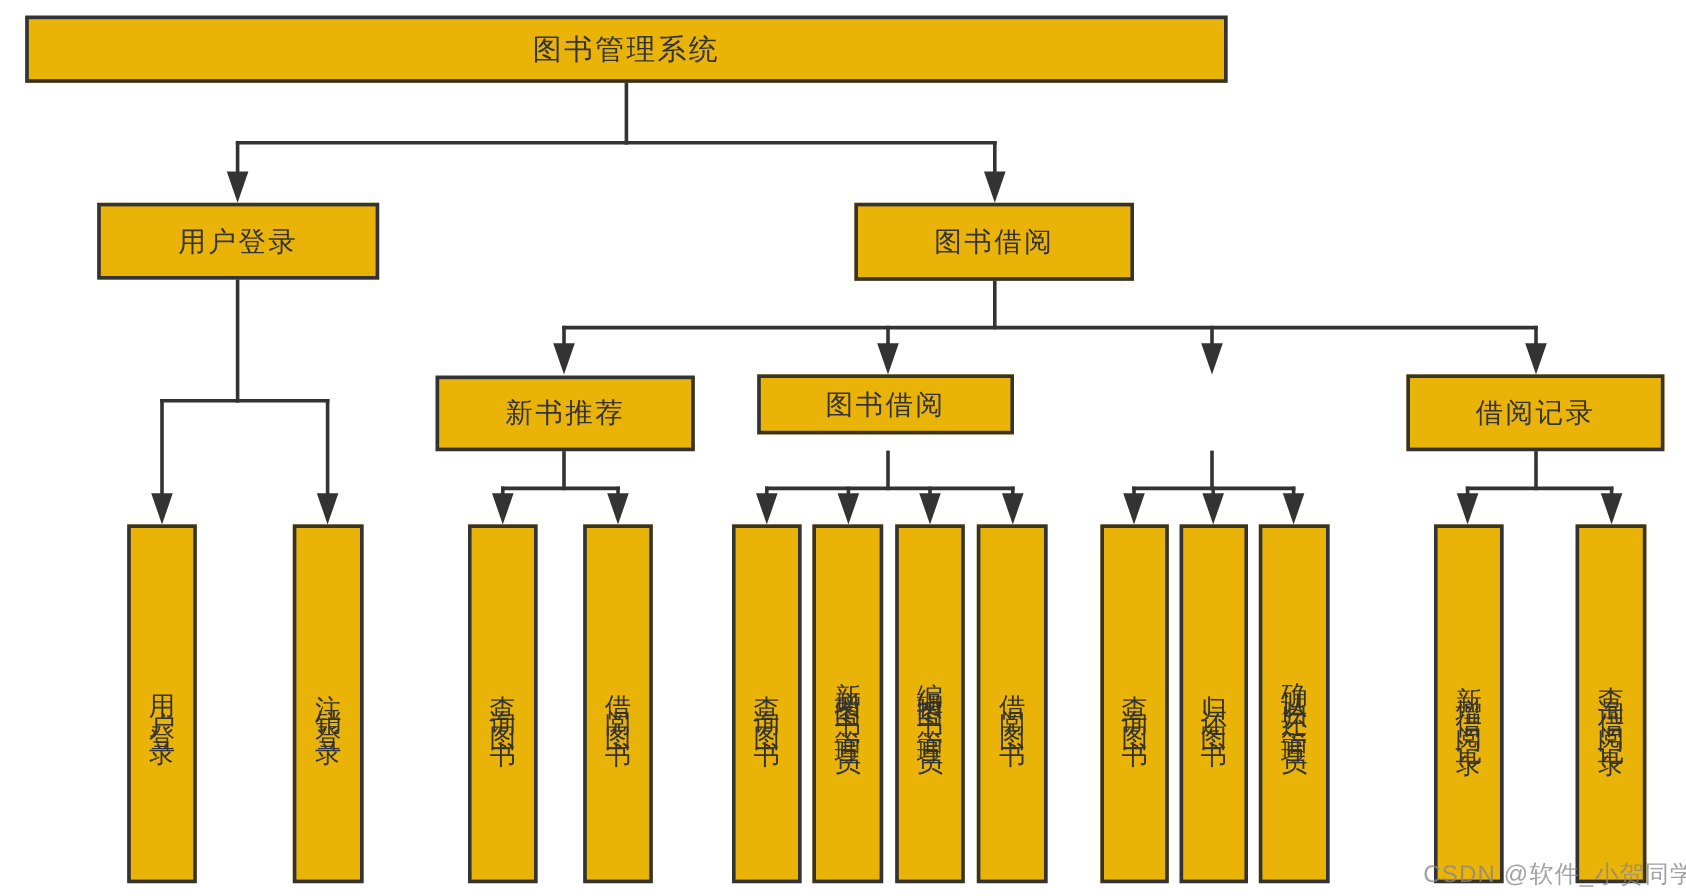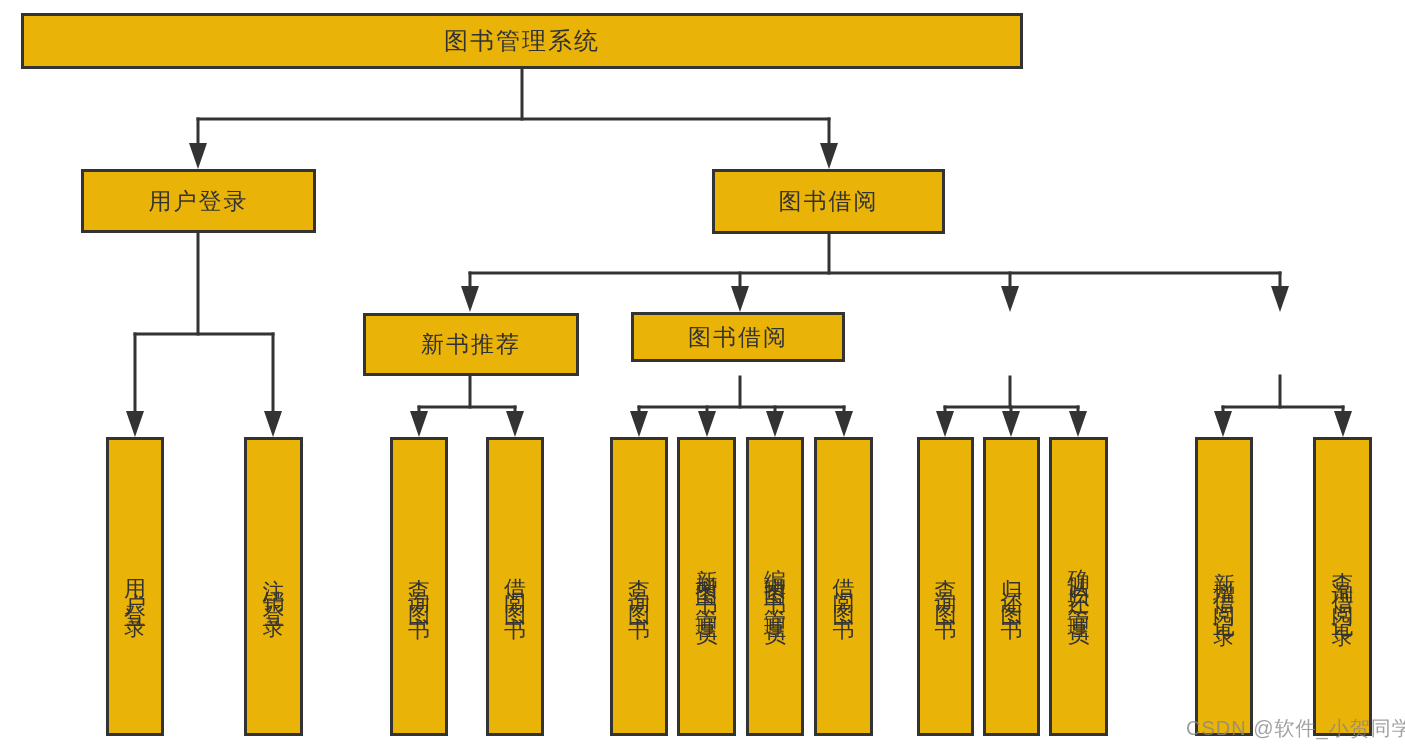--- a/index.html
+++ b/index.html
@@ -152,20 +152,23 @@
   <div class="node" style="left:712px; top:169px; width:233px; height:65px;">
     <span class="label">图书借阅</span>
   </div>
 
   <div class="node" style="left:363px; top:313px; width:216px; height:63px;">
     <span class="label">新书推荐</span>
   </div>
   <div class="node" style="left:631px; top:312px; width:214px; height:50px;">
     <span class="label">图书借阅</span>
   </div>
+  <div class="node" style="left:1172px; top:312px; width:215px; height:64px;">
+    <span class="label">借阅记录</span>
+  </div>
 
   <div class="node leaf" style="left:106px; width:58px;">
     <span class="label">用户登录</span>
   </div>
   <div class="node leaf" style="left:244px; width:59px;">
     <span class="label">注销登录</span>
   </div>
 
   <div class="node leaf" style="left:390px; width:58px;">
     <span class="label">查询图书</span>

